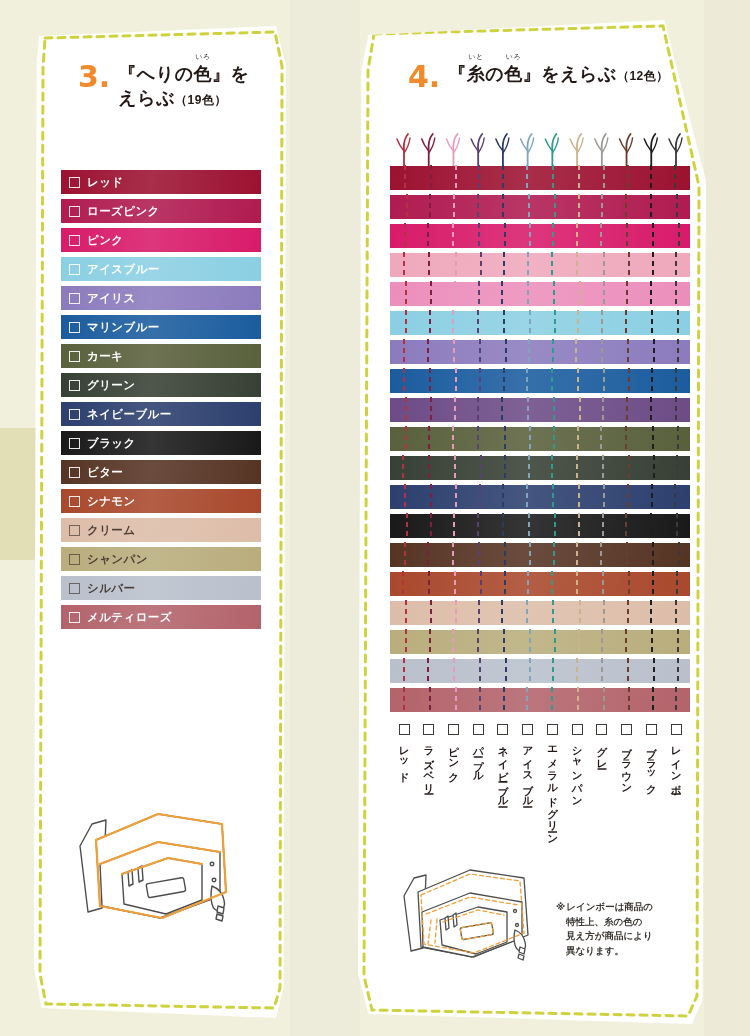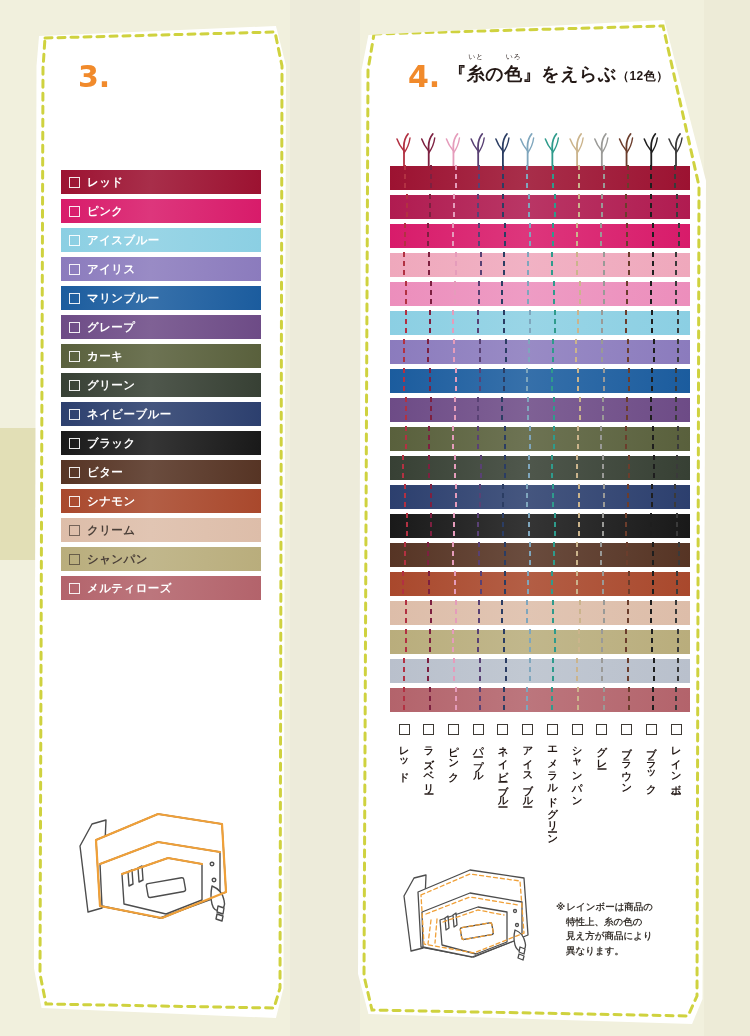--- a/index.html
+++ b/index.html
@@ -140,47 +140,53 @@
 <div class="panel" id="panel-left">
   <div class="panel-dash">
     <svg viewBox="0 0 252 992" preserveAspectRatio="none">
       <polygon points="11,12 241,6 248,40 246,962 240,982 12,978 6,948 9,42" fill="none" stroke="#cfd23f" stroke-width="3" stroke-dasharray="7 6" stroke-linecap="round"></polygon>
     </svg>
   </div>
 </div>
 
 <div class="heading" id="heading-left">
   <span class="step-num">3.</span>
+  <span class="heading-text">
+    <span>
+      <span>『へりの<span class="ruby"><span class="rt">いろ</span>色</span>』を</span>
+    </span><br>
+    <span>えらぶ</span><span class="cnt">（19色）</span>
+  </span>
 </div>
 
 <div id="leather-color-list">
     <div class="swatch-row" style="background: linear-gradient(95deg, rgb(156, 18, 49) 0%, rgb(168, 46, 74) 45%, rgb(156, 18, 49) 100%);">
       <span class="cb"></span>
       <span class="nm">レッド</span>
     </div>
+    <div class="swatch-row" style="background: linear-gradient(95deg, rgb(176, 27, 80) 0%, rgb(185, 54, 101) 45%, rgb(176, 27, 80) 100%);">
+      <span class="cb"></span>
+      <span class="nm">ローズピンク</span>
+    </div>
     <div class="swatch-row" style="background: linear-gradient(95deg, rgb(216, 27, 106) 0%, rgb(221, 54, 124) 45%, rgb(216, 27, 106) 100%);">
       <span class="cb"></span>
       <span class="nm">ピンク</span>
     </div>
     <div class="swatch-row" style="background: linear-gradient(95deg, rgb(139, 207, 227) 0%, rgb(153, 213, 230) 45%, rgb(139, 207, 227) 100%);">
       <span class="cb"></span>
       <span class="nm">アイスブルー</span>
     </div>
     <div class="swatch-row" style="background: linear-gradient(95deg, rgb(139, 123, 189) 0%, rgb(153, 139, 197) 45%, rgb(139, 123, 189) 100%);">
       <span class="cb"></span>
       <span class="nm">アイリス</span>
     </div>
     <div class="swatch-row" style="background: linear-gradient(95deg, rgb(27, 92, 158) 0%, rgb(54, 112, 170) 45%, rgb(27, 92, 158) 100%);">
       <span class="cb"></span>
       <span class="nm">マリンブルー</span>
     </div>
-    <div class="swatch-row" style="background: linear-gradient(95deg, rgb(109, 75, 134) 0%, rgb(127, 97, 149) 45%, rgb(109, 75, 134) 100%);">
-      <span class="cb"></span>
-      <span class="nm">グレープ</span>
-    </div>
     <div class="swatch-row" style="background: linear-gradient(95deg, rgb(89, 96, 60) 0%, rgb(109, 115, 83) 45%, rgb(89, 96, 60) 100%);">
       <span class="cb"></span>
       <span class="nm">カーキ</span>
     </div>
     <div class="swatch-row" style="background: linear-gradient(95deg, rgb(55, 64, 52) 0%, rgb(79, 87, 76) 45%, rgb(55, 64, 52) 100%);">
       <span class="cb"></span>
       <span class="nm">グリーン</span>
     </div>
     <div class="swatch-row" style="background: linear-gradient(95deg, rgb(44, 63, 110) 0%, rgb(69, 86, 127) 45%, rgb(44, 63, 110) 100%);">
       <span class="cb"></span>
@@ -198,20 +204,24 @@
       <span class="cb"></span>
       <span class="nm">シナモン</span>
     </div>
     <div class="swatch-row dark-text" style="background: linear-gradient(95deg, rgb(221, 189, 169) 0%, rgb(225, 197, 179) 45%, rgb(221, 189, 169) 100%);">
       <span class="cb"></span>
       <span class="nm">クリーム</span>
     </div>
     <div class="swatch-row dark-text" style="background: linear-gradient(95deg, rgb(185, 173, 124) 0%, rgb(193, 183, 140) 45%, rgb(185, 173, 124) 100%);">
       <span class="cb"></span>
       <span class="nm">シャンパン</span>
+    </div>
+    <div class="swatch-row dark-text" style="background: linear-gradient(95deg, rgb(185, 192, 204) 0%, rgb(193, 200, 210) 45%, rgb(185, 192, 204) 100%);">
+      <span class="cb"></span>
+      <span class="nm">シルバー</span>
     </div>
     <div class="swatch-row" style="background: linear-gradient(95deg, rgb(179, 99, 107) 0%, rgb(188, 118, 125) 45%, rgb(179, 99, 107) 100%);">
       <span class="cb"></span>
       <span class="nm">メルティローズ</span>
     </div>
   </div>
 
 <div class="bag" id="bag-illustration-left">
   <svg viewBox="0 0 220 150">
     <g fill="#ffffff" stroke="#4d4d4d" stroke-width="1.4" stroke-linejoin="round" stroke-linecap="round">

